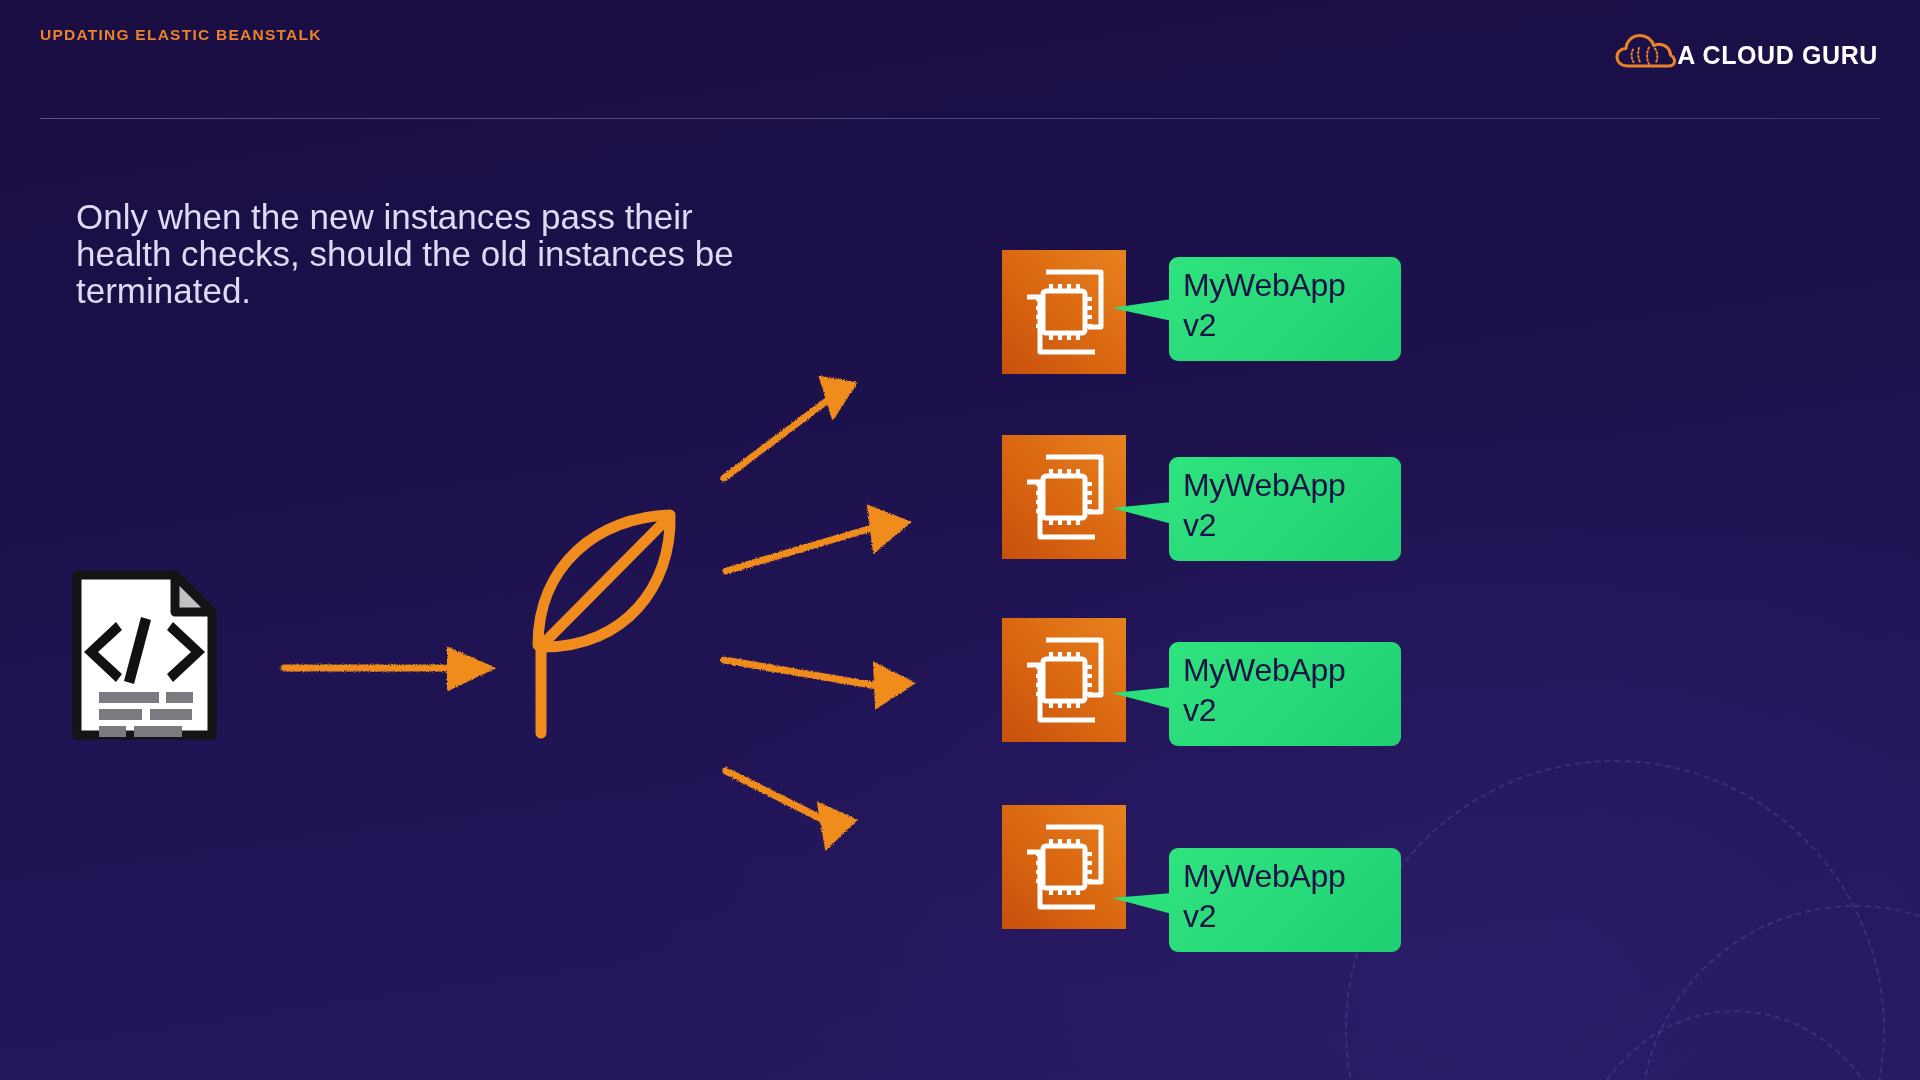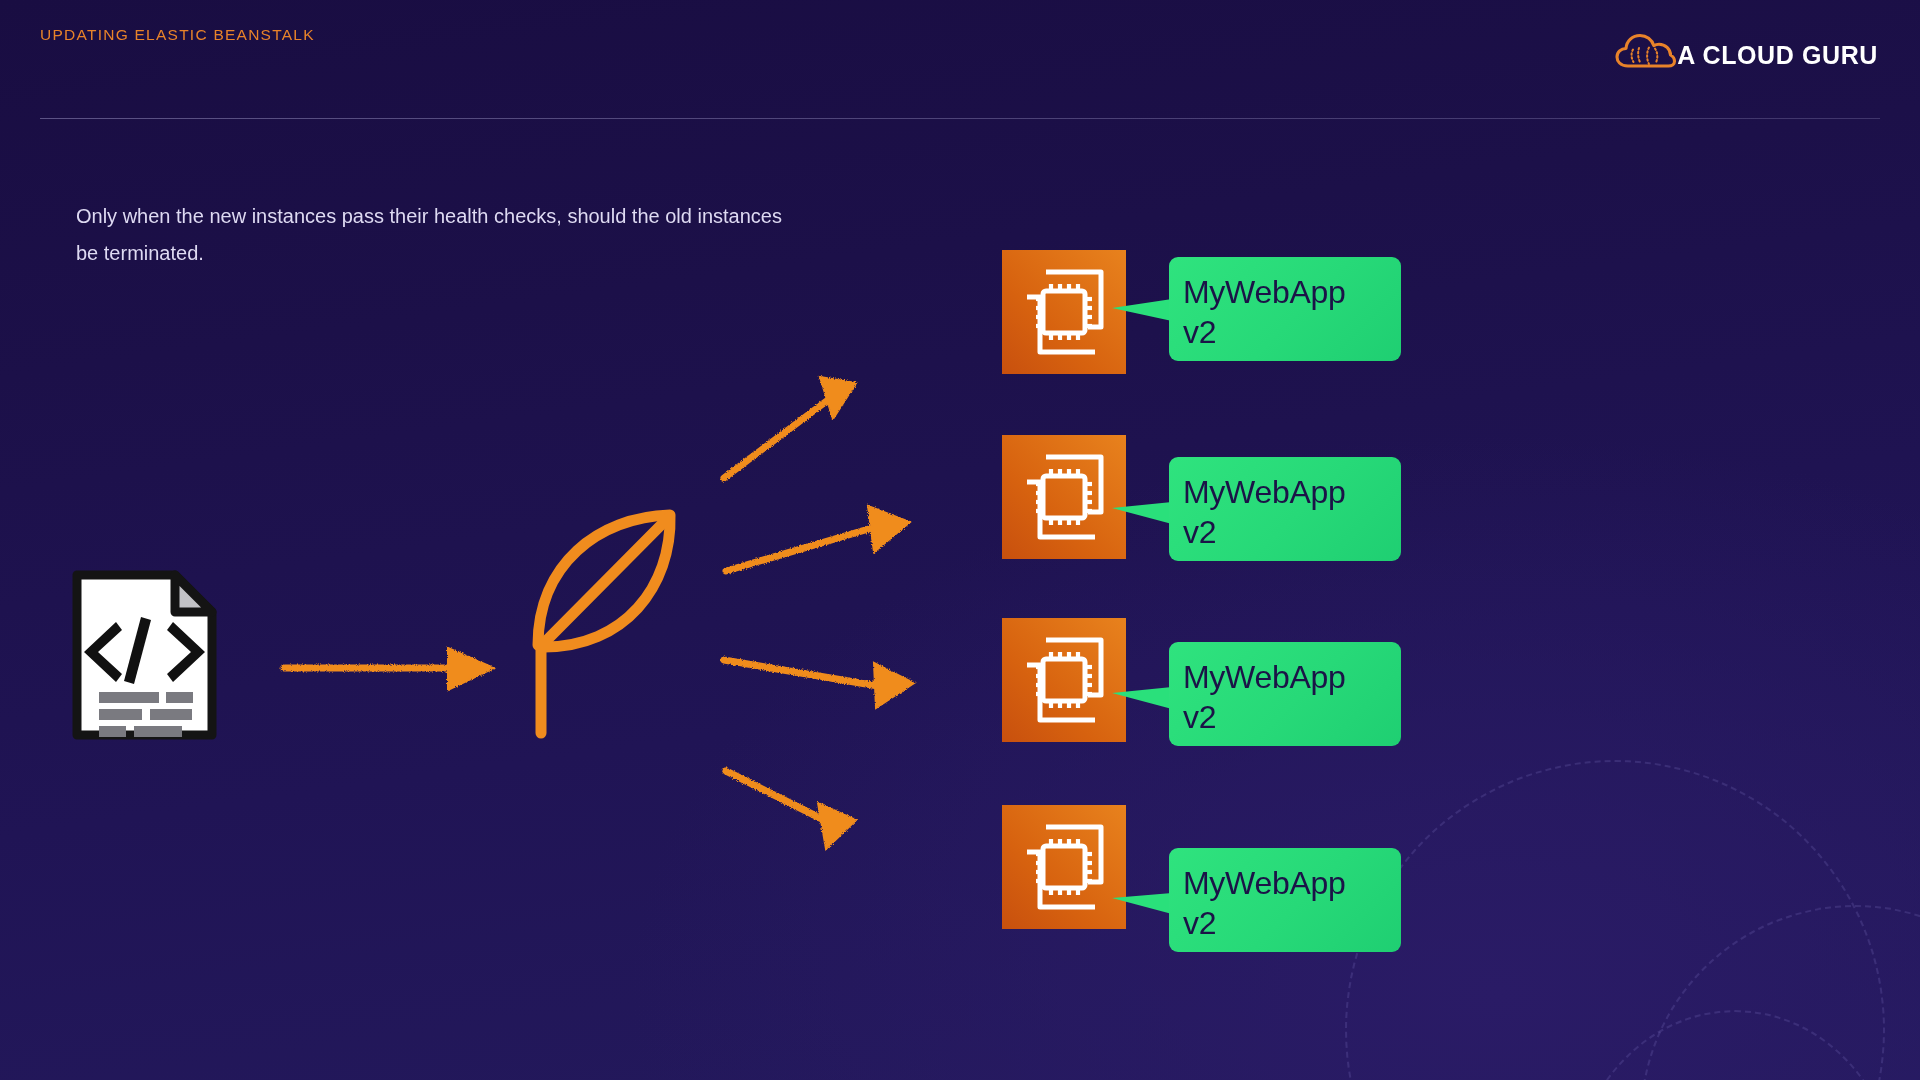--- a/index.html
+++ b/index.html
@@ -19,41 +19,41 @@
   
   .deco { position:absolute; border-radius:50%; border:2px dashed rgba(140,130,210,0.20); }
   .deco-a { width:540px; height:540px; left:1345px; top:760px; }
   .deco-b { width:430px; height:430px; left:1640px; top:905px; }
   .deco-c { width:330px; height:370px; left:1570px; top:1010px; }
 
   
   #header { position:absolute; left:0; top:0; width:1920px; height:122px; }
   #eyebrow {
     position:absolute; left:40px; top:26px;
-    font-size:15.5px; font-weight:normal; letter-spacing:1.25px;
+    font-size:15.5px; font-weight:bold; letter-spacing:1.25px;
     color:#e8832a; text-transform:uppercase;
   }
   #page-title {
     position:absolute; left:38px; top:46px;
     font-size:46px; font-weight:bold; letter-spacing:-0.6px;
     color:#ffffff;
   }
   #divider {
     position:absolute; left:40px; top:118px; width:1840px; height:1px;
     background:linear-gradient(90deg, rgba(190,185,230,0.40), rgba(190,185,230,0.22));
   }
 
   
   #brand { position:absolute; right:42px; top:33px; display:flex; align-items:center; }
   #brand-name { font-size:25px; font-weight:bold; letter-spacing:0.6px; color:#ffffff; }
 
   
   #lede {
     position:absolute; left:76px; top:198px; width:720px;
-    font-size:20px; line-height:37px; color:#dedaf2;
+    font-size:35px; line-height:37px; color:#dedaf2;
   }
 
   
   #code-doc { position:absolute; left:72px; top:570px; width:145px; height:170px; }
 
   
   #leaf { position:absolute; left:528px; top:505px; width:160px; height:235px; }
 
   
   #arrows { position:absolute; left:0; top:0; width:1920px; height:1080px; pointer-events:none; }
@@ -68,21 +68,21 @@
   .ec2-tile {
     position:absolute; left:0; top:0; width:124px; height:124px;
     background:linear-gradient(45deg, #c8500e 0%, #d7620f 38%, #e8821d 100%);
   }
   .ec2-tile svg { position:absolute; left:0; top:0; }
 
   .bubble {
     position:absolute; width:232px; height:104px;
     background:linear-gradient(135deg, #2fe37e 0%, #27d978 55%, #1fcf72 100%);
     border-radius:9px;
-    padding:15px 14px 0 14px;
+    padding:8px 14px 0 14px;
   }
   .bubble-text {
     font-size:32px; line-height:40px; color:#1b1347;
     letter-spacing:-0.3px; white-space:pre-line;
   }
   .tail {
     position:absolute; width:0; height:0;
     border-style:solid;
   }
   

